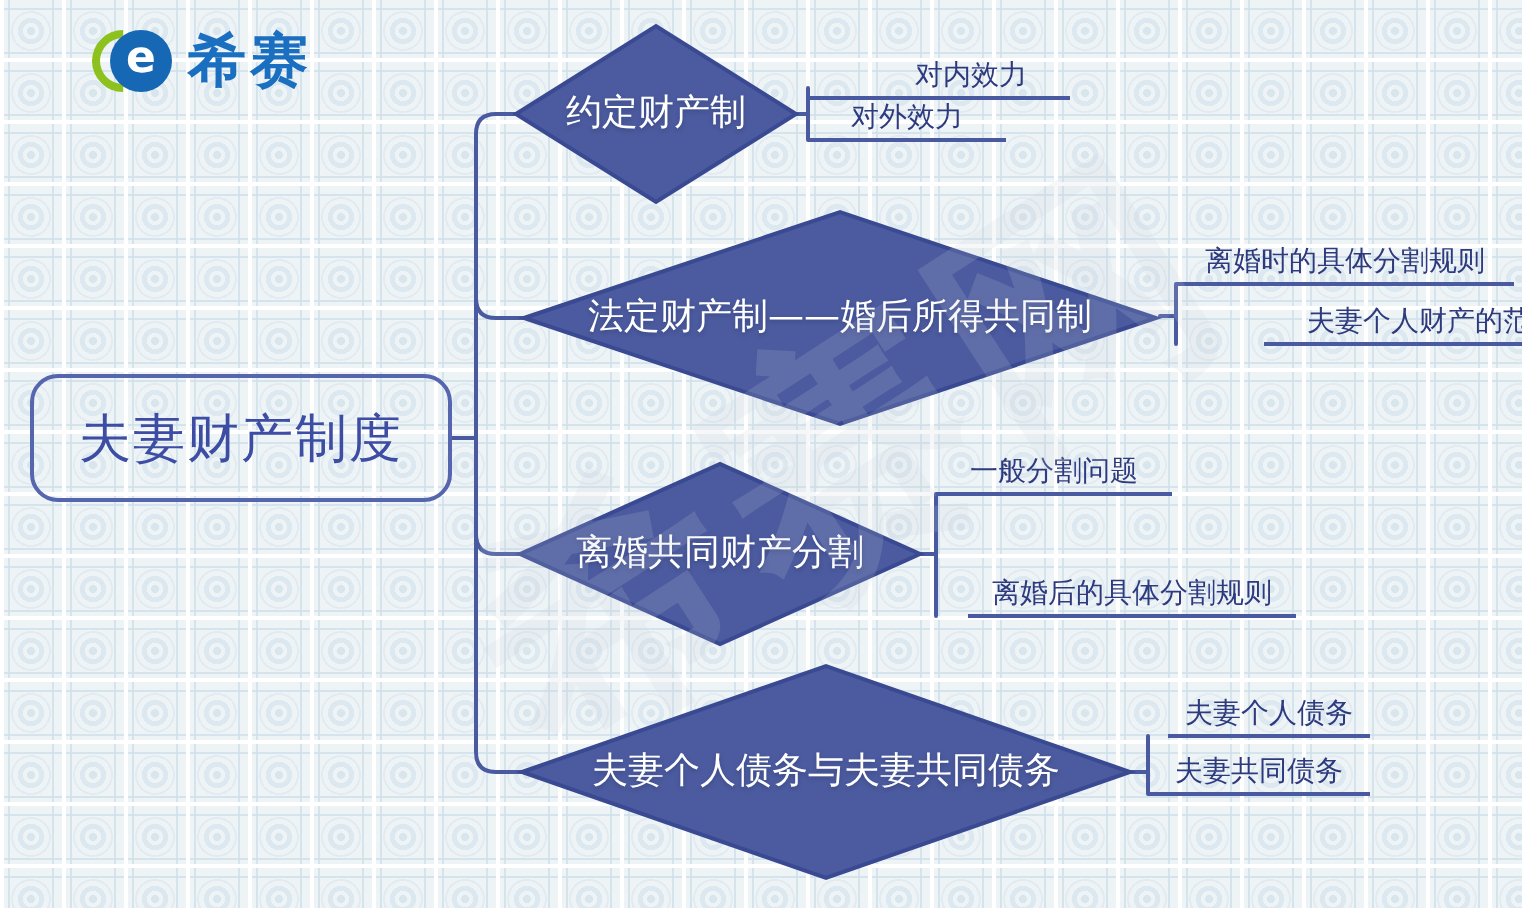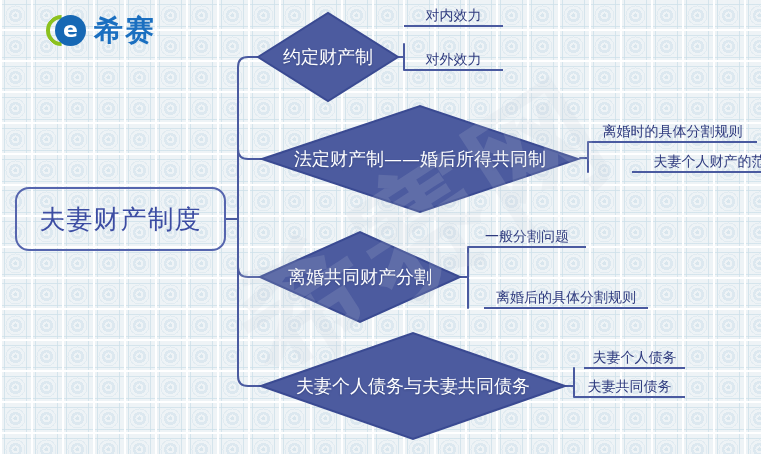--- a/index.html
+++ b/index.html
@@ -31,21 +31,21 @@
   }
   .d1{left:258px;top:45px;width:140px;}
   .d2{left:262px;top:147px;width:316px;}
   .d3{left:260px;top:265px;width:200px;}
   .d4{left:261px;top:374px;width:304px;text-align:center;}
   .leaf{
     position:absolute;z-index:2;height:20px;line-height:20px;
     font-size:14px;color:#2e3a7e;text-align:center;white-space:nowrap;
     border-bottom:2px solid #4a5aa0;
   }
-  .l1a{left:404px;top:5px;width:99px;}
+  .l1a{left:404px;top:28px;width:99px;padding-left:32px;}
   .l1b{left:404px;top:49px;width:99px;}
   .l2a{left:588px;top:121px;width:169px;}
   .l2b{left:588px;top:151px;width:169px;margin-left:44px;}
   .l3a{left:468px;top:226px;width:118px;}
   .l3b{left:468px;top:259px;width:164px;}
   .l3c{left:468px;top:287px;width:164px;margin-left:16px;}
   .l4a{left:584px;top:347px;width:101px;}
   .l4b{left:574px;top:376px;width:111px;}
   .logo{position:absolute;left:46px;top:11px;display:flex;align-items:center;z-index:3;}
   .logo-icon{position:relative;width:40px;height:38px;}

